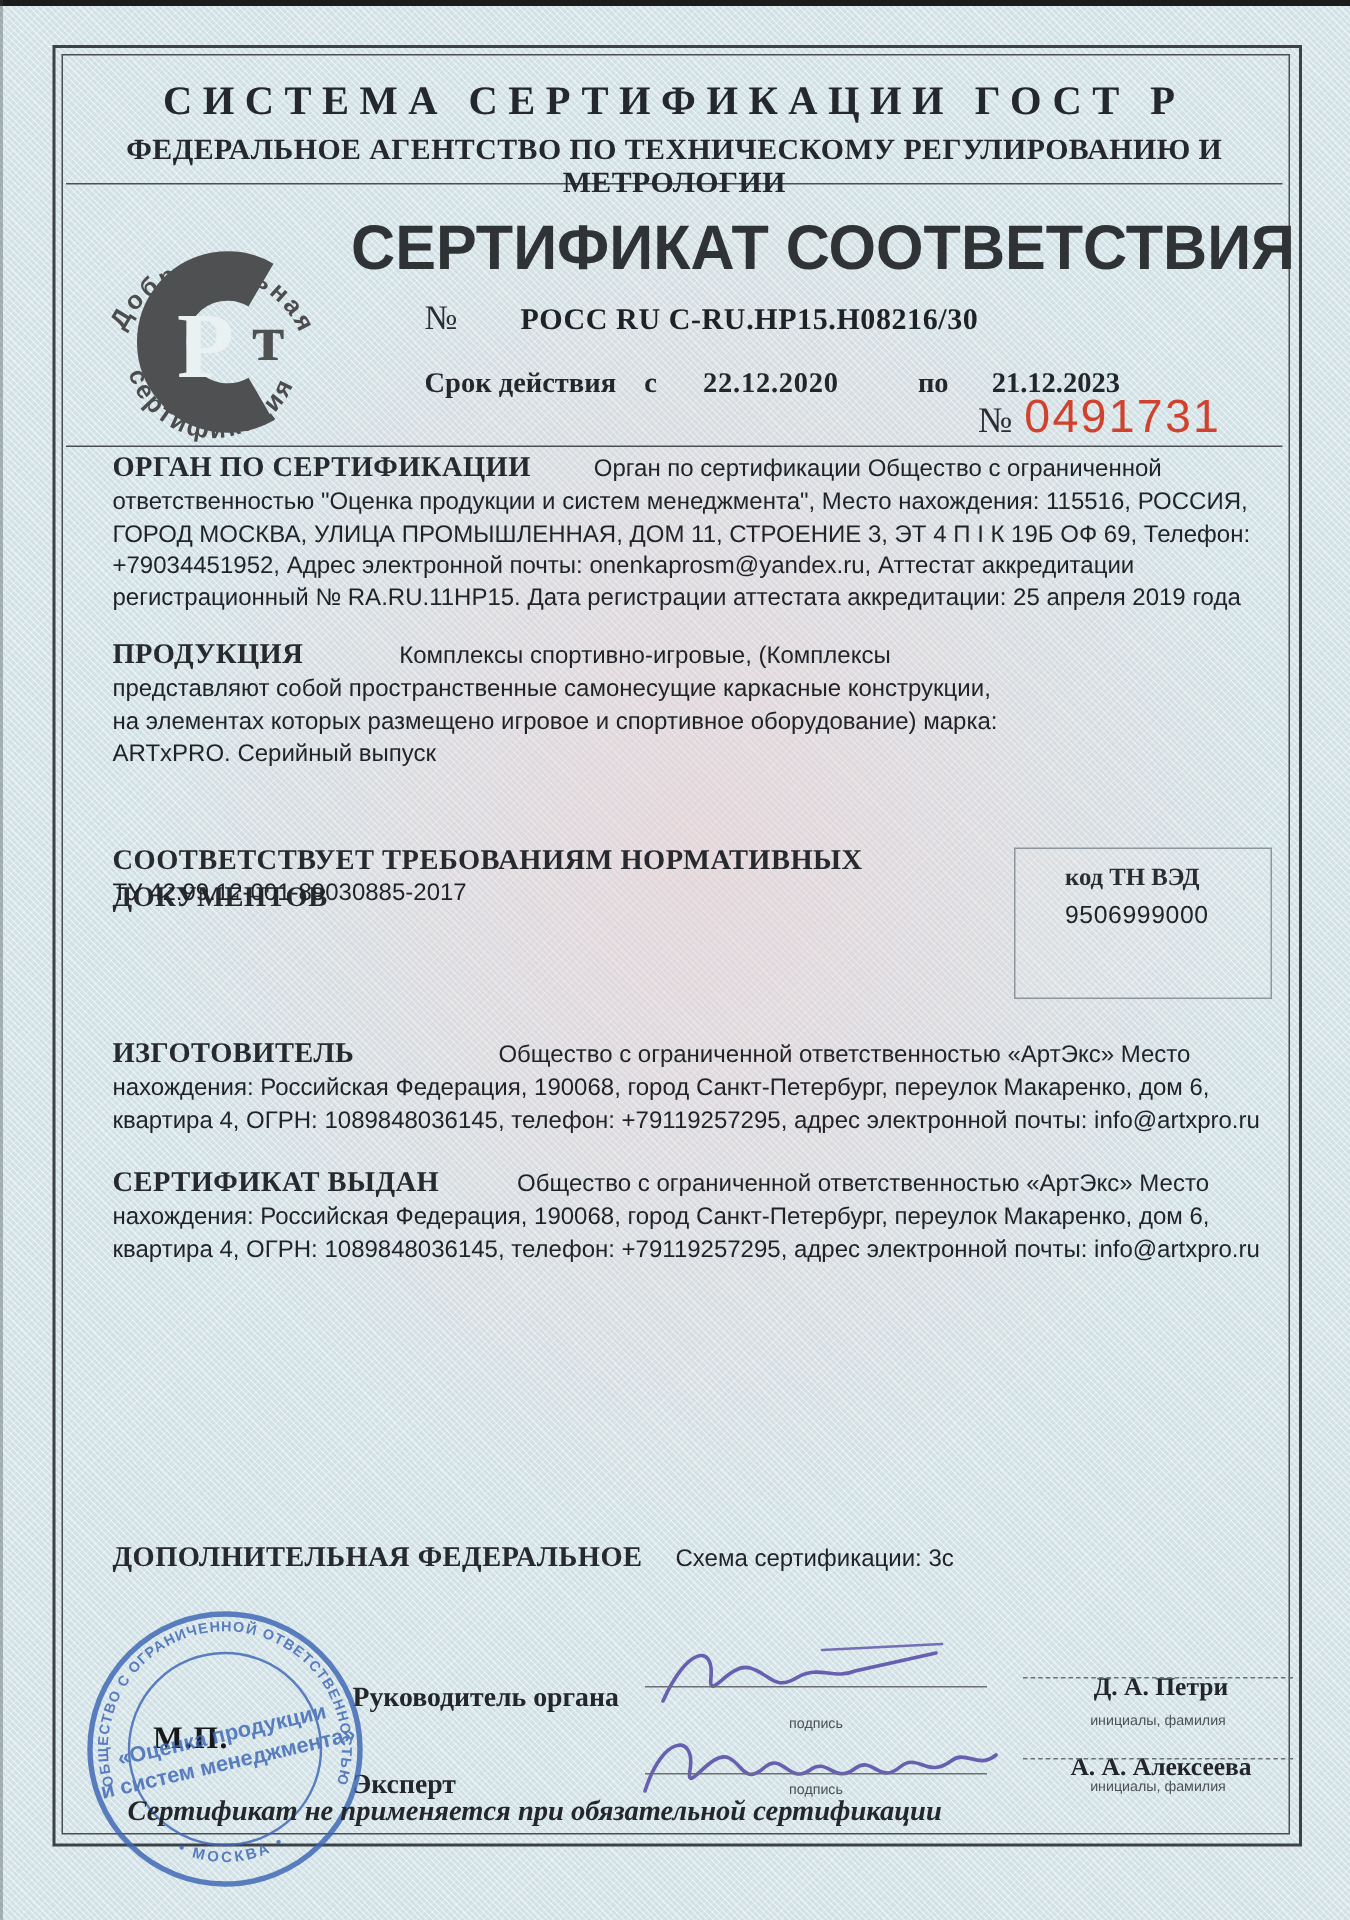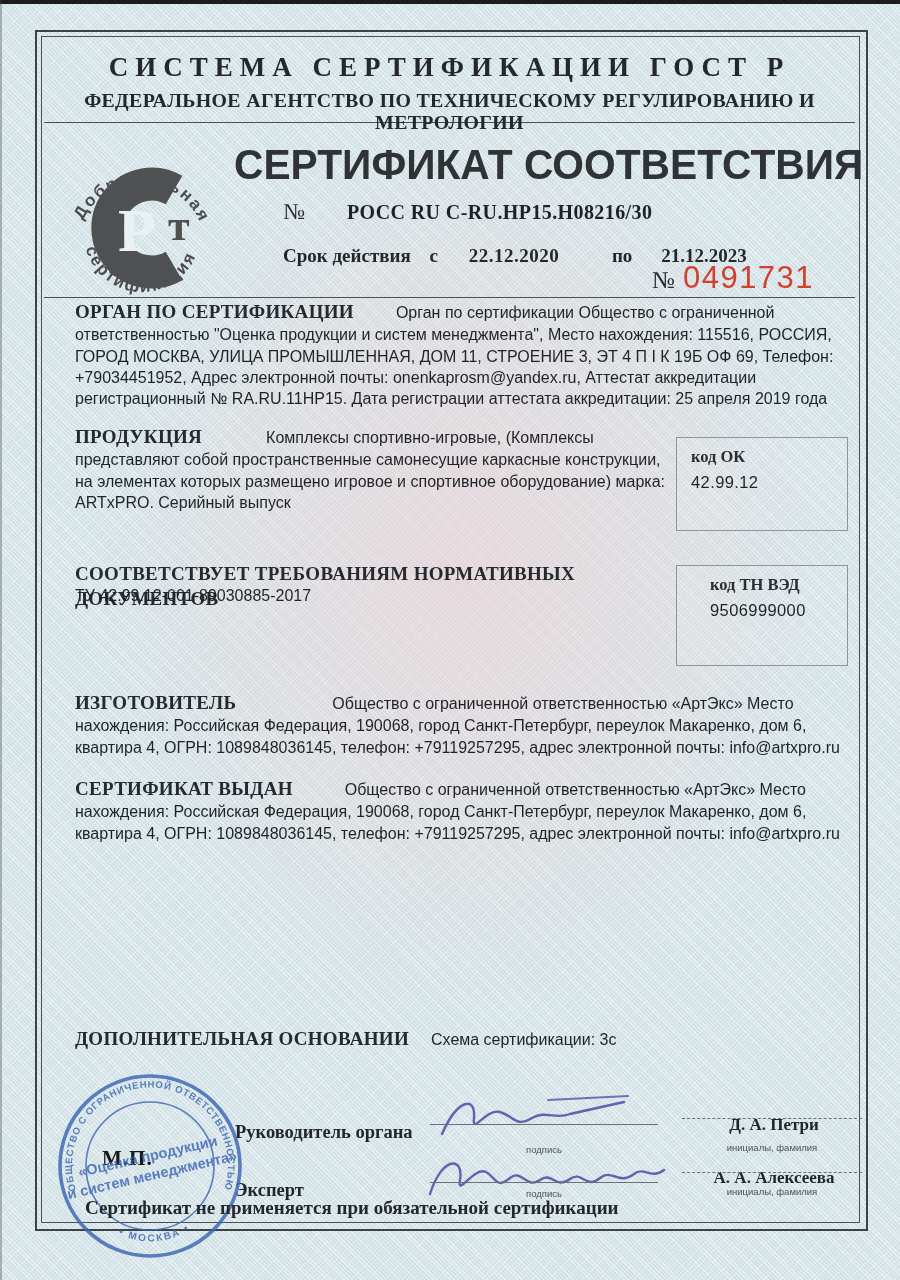--- a/index.html
+++ b/index.html
@@ -79,21 +79,21 @@
 
   .sig-role{position:absolute;left:235px;font-family:"Liberation Serif", serif;font-weight:bold;font-size:18.5px;color:#23272b;white-space:nowrap;}
   .sig-line{position:absolute;left:430px;width:228px;border-bottom:1.3px solid #6b7076;}
   .sig-caption{position:absolute;left:430px;width:228px;text-align:center;font-size:9.5px;color:#4b5258;}
   .name-val{position:absolute;left:688px;width:172px;text-align:center;font-family:"Liberation Serif", serif;font-weight:bold;font-size:17px;color:#22262a;white-space:nowrap;}
   .name-line{position:absolute;left:682px;width:180px;border-bottom:1.3px dashed #6b7076;}
   .name-caption{position:absolute;left:682px;width:180px;text-align:center;font-size:9.5px;color:#4b5258;}
   .sig-svg{position:absolute;pointer-events:none;}
   .mp-mark{position:absolute;left:102px;top:1146px;font-family:"Liberation Serif", serif;font-weight:bold;font-size:21px;color:#16181a;letter-spacing:1px;}
 
-  .bottom-note{position:absolute;left:85px;top:1197px;font-family:"Liberation Serif", serif;font-weight:bold;font-size:19px;color:#23262a;white-space:nowrap;}
+  .bottom-note{position:absolute;left:85px;top:1197px;font-family:"Liberation Serif", serif;font-weight:bold;font-size:19px;color:#23262a;white-space:nowrap;font-style:italic;}
   .fine-print{position:absolute;left:0;top:1240px;width:900px;text-align:center;font-size:8.5px;color:#7f8d96;letter-spacing:0.4px;}
 
   .rst-logo{position:absolute;left:52px;top:138px;}
   .stamp{position:absolute;left:44px;top:1060px;opacity:0.82;}
 </style>
 </head>
 <body>
 
 <div class="page">
   <div class="scan-edge-top"></div>
@@ -141,24 +141,20 @@
   </div>
 
   <div class="section sec-organ">
     <span class="slabel">ОРГАН ПО СЕРТИФИКАЦИИ</span><span>Орган по сертификации Общество с ограниченной ответственностью "Оценка продукции и систем менеджмента", Место нахождения: 115516, РОССИЯ, ГОРОД МОСКВА, УЛИЦА ПРОМЫШЛЕННАЯ, ДОМ 11, СТРОЕНИЕ 3, ЭТ 4 П I К 19Б ОФ 69, Телефон: +79034451952, Адрес электронной почты: onenkaprosm@yandex.ru, Аттестат аккредитации регистрационный № RA.RU.11НР15. Дата регистрации аттестата аккредитации: 25 апреля 2019 года</span>
   </div>
 
   <div class="section sec-product">
     <span class="slabel">ПРОДУКЦИЯ</span><span>Комплексы спортивно-игровые, (Комплексы представляют собой пространственные самонесущие каркасные конструкции, на элементах которых размещено игровое и спортивное оборудование) марка: ARTxPRO. Серийный выпуск</span>
   </div>
 
-  <div class="code-box box-ok">
-    <div class="clabel">код ОК</div>
-    <div class="cval">42.99.12</div>
-  </div>
 
   <div class="section sec-conf-label">
     <span class="slabel">СООТВЕТСТВУЕТ ТРЕБОВАНИЯМ НОРМАТИВНЫХ ДОКУМЕНТОВ</span>
   </div>
   <div class="section sec-conf-value">
     <span>ТУ 42.99.12-001-89030885-2017</span>
   </div>
 
   <div class="code-box box-tnved">
     <div class="clabel">код ТН ВЭД</div>
@@ -168,21 +164,21 @@
   <div class="section sec-manufacturer">
     <span class="slabel">ИЗГОТОВИТЕЛЬ</span><span>Общество с ограниченной ответственностью «АртЭкс» Место нахождения: Российская Федерация, 190068, город Санкт-Петербург, переулок Макаренко, дом 6, квартира 4, ОГРН: 1089848036145, телефон:  +79119257295, адрес электронной почты: info@artxpro.ru</span>
   </div>
 
   <div class="section sec-issued">
     <span class="slabel">СЕРТИФИКАТ ВЫДАН</span><span>Общество с ограниченной ответственностью «АртЭкс» Место нахождения: Российская Федерация, 190068, город Санкт-Петербург, переулок Макаренко, дом 6, квартира 4, ОГРН: 1089848036145, телефон: +79119257295, адрес электронной почты: info@artxpro.ru</span>
   </div>
 
 
   <div class="section sec-additional">
-    <span class="slabel">ДОПОЛНИТЕЛЬНАЯ ОСНОВАНИИ</span><span>Схема сертификации: 3с</span>
+    <span class="slabel">ДОПОЛНИТЕЛЬНАЯ ФЕДЕРАЛЬНОЕ</span><span>Схема сертификации: 3с</span>
   </div>
 
   <div class="sig-role" style="top:1122px;">Руководитель органа</div>
   <svg class="sig-svg" style="left:428px;top:1090px;" width="240" height="55" viewBox="0 0 240 55">
     <path d="M14 44 C 30 8, 48 6, 46 28 C 44 46, 58 18, 72 22 C 86 26, 88 38, 104 28 C 118 20, 128 30, 142 24 L 196 12" stroke="#5a50a8" stroke-width="2.4" fill="none" stroke-linecap="round" opacity="0.9"></path>
     <path d="M120 10 L 200 6" stroke="#5a50a8" stroke-width="1.8" fill="none" stroke-linecap="round" opacity="0.8"></path>
   </svg>
   <div class="sig-line" style="top:1124px;"></div>
   <div class="sig-caption" style="top:1144px;">подпись</div>
   <div class="name-val" style="top:1115px;">Д. А. Петри</div>

